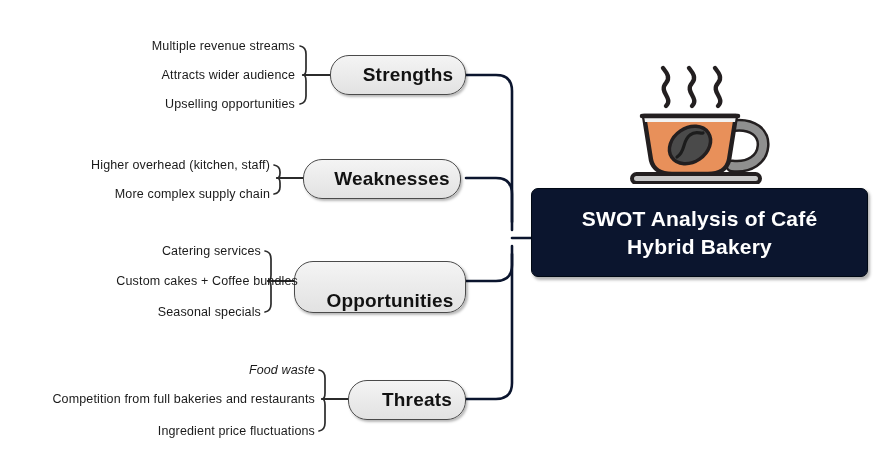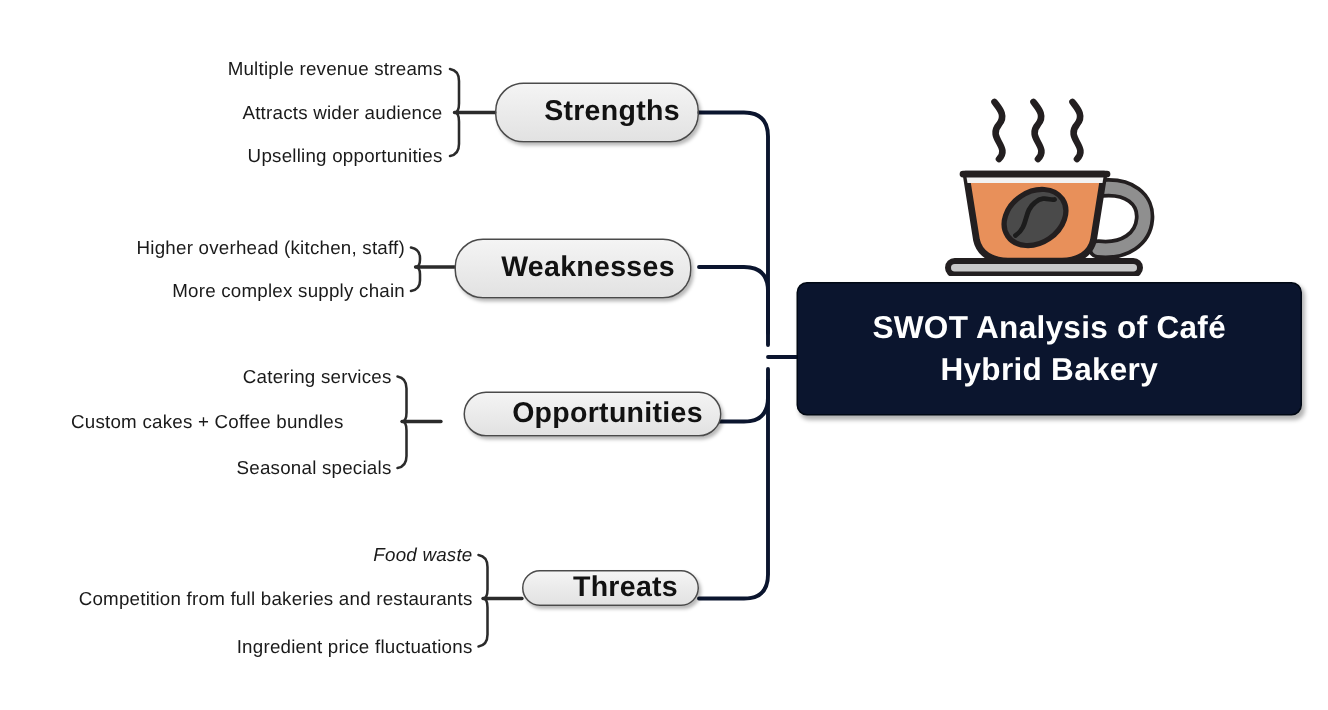--- a/index.html
+++ b/index.html
@@ -170,27 +170,27 @@
   <div class="subitem" style="right:590px; top:75px;">Attracts wider audience</div>
   <div class="subitem" style="right:590px; top:46px;">Multiple revenue streams</div>
   <div class="subitem" style="right:590px; top:104px;">Upselling opportunities</div>
 
   <div class="cat-box" style="left:303px; top:159px; width:158px; height:40px;">
     <span class="cat-label">Weaknesses</span>
   </div>
   <div class="subitem" style="right:615px; top:165px;">Higher overhead (kitchen, staff)</div>
   <div class="subitem" style="right:615px; top:194px;">More complex supply chain</div>
 
-  <div class="cat-box" style="left:309px; top:261px; width:172px; height:30px;">
+  <div class="cat-box" style="left:294px; top:261px; width:172px; height:52px;align-items:flex-end;">
     <span class="cat-label">Opportunities</span>
   </div>
   <div class="subitem" style="right:624px; top:251px;">Catering services</div>
-  <div class="subitem" style="right:656px; top:281px;">Custom cakes + Coffee bundles</div>
+  <div class="subitem" style="right:587px; top:281px;">Custom cakes + Coffee bundles</div>
   <div class="subitem" style="right:624px; top:312px;">Seasonal specials</div>
 
-  <div class="cat-box" style="left:348px; top:380px; width:118px; height:24px;">
+  <div class="cat-box" style="left:348px; top:380px; width:118px; height:40px;">
     <span class="cat-label">Threats</span>
   </div>
   <div class="subitem" style="right:570px; top:370px;font-style:italic;">Food waste</div>
   <div class="subitem" style="right:570px; top:399px;">Competition from full bakeries and restaurants</div>
   <div class="subitem" style="right:570px; top:431px;">Ingredient price fluctuations</div>
 
 </div>
 
 </body></html>

